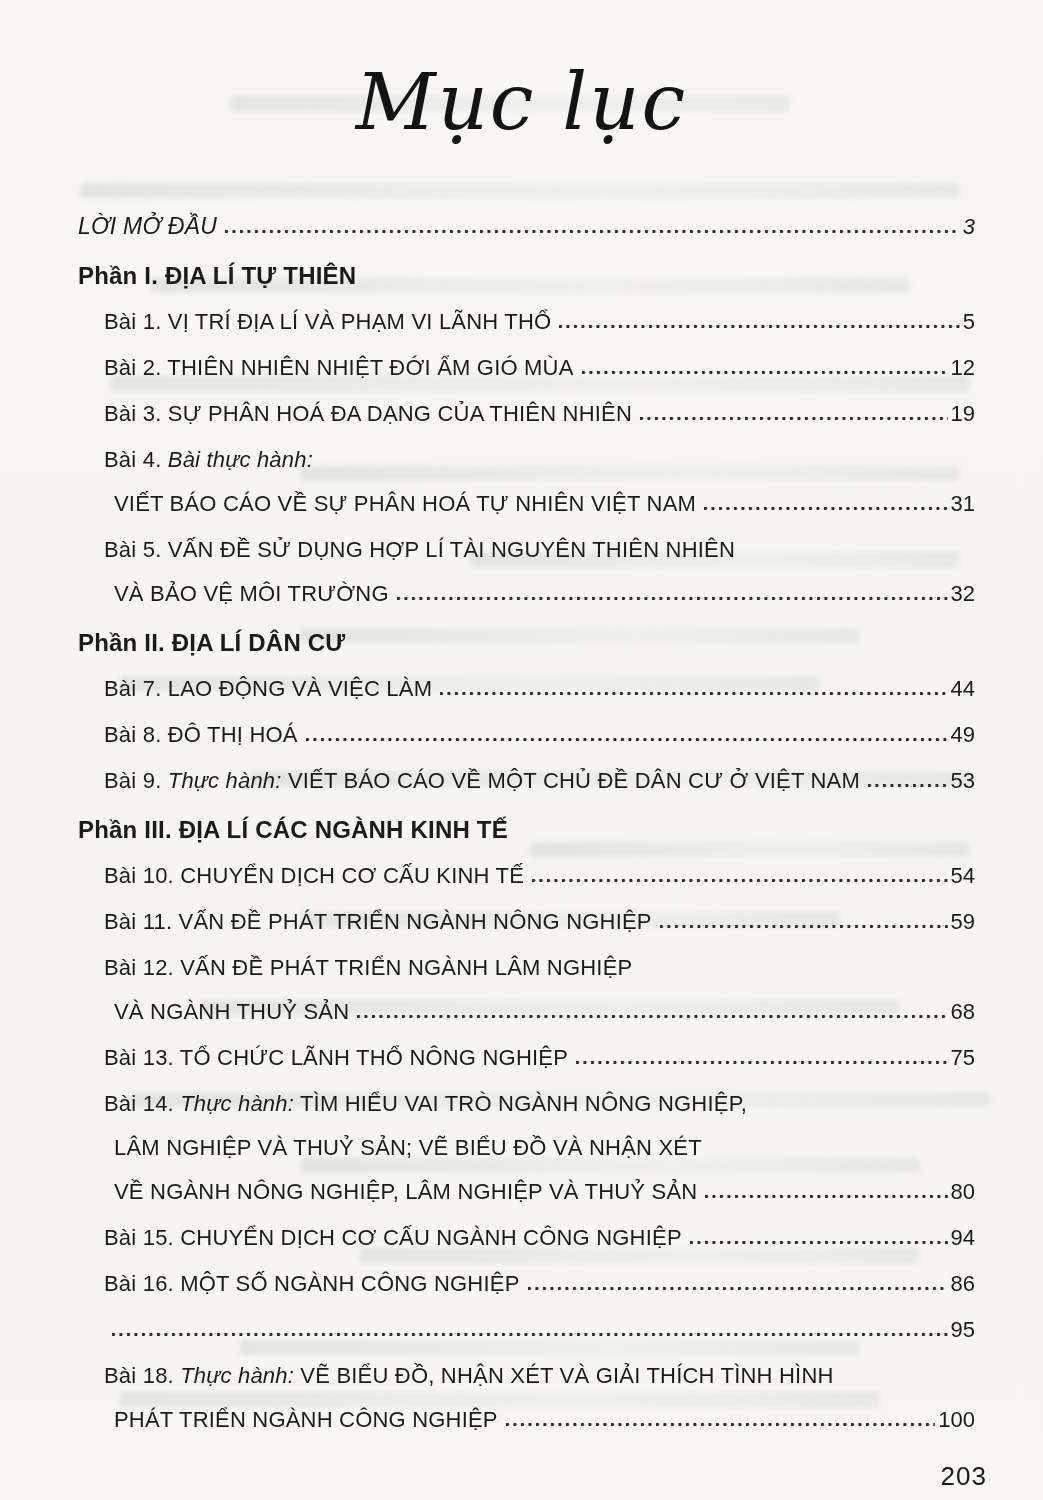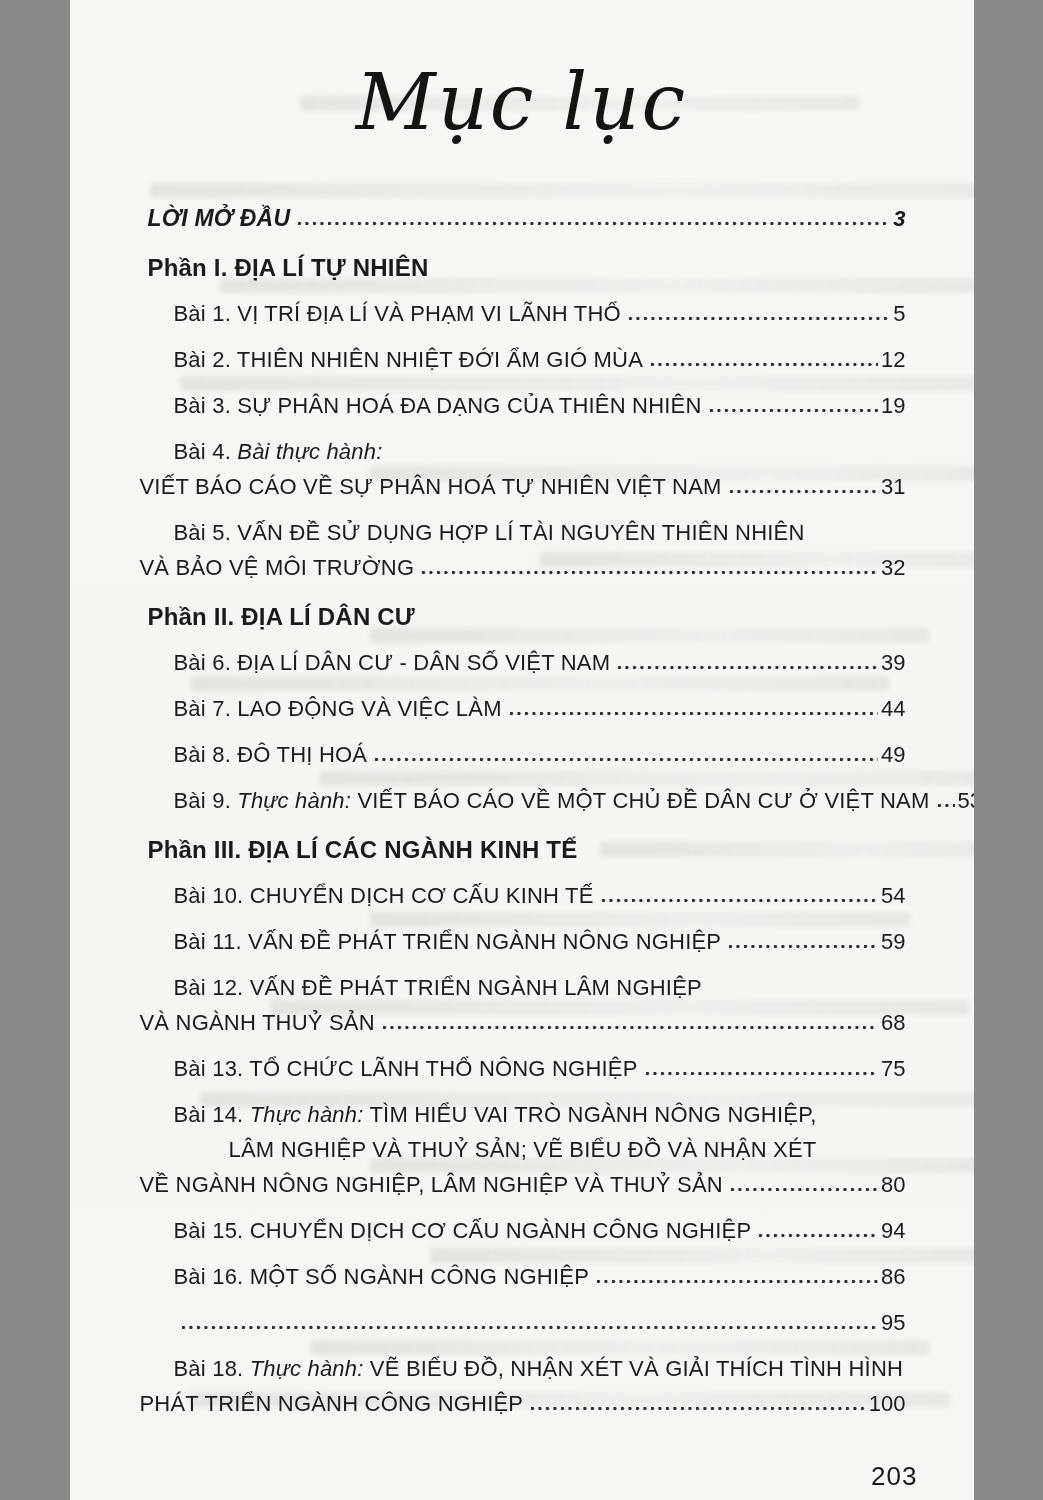--- a/index.html
+++ b/index.html
@@ -1,18 +1,18 @@
 <!DOCTYPE html>
 <html><head>
 <meta charset="utf-8">
 <style>
   html, body { margin: 0; padding: 0; background: #888; }
   .page {
     position: relative;
-    width: 904px;
+    width: 1043px;
     height: 1500px;
     margin: 0 auto;
     background: linear-gradient(180deg, #f8f7f4 0%, #f6f5f2 55%, #f7f6f3 100%);
     overflow: hidden;
     font-family: "Liberation Sans", sans-serif;
     color: #1b1b1b;
   }
   
   .ghost {
     position: absolute;
@@ -45,39 +45,38 @@
   }
   .row {
     display: flex;
     align-items: baseline;
     line-height: 22px;
     font-size: 22px;
     margin-top: 24px;
     padding-left: 104px;
     padding-right: 68px;
   }
-  .row:first-child { margin-top: 4px; font-weight: bold; }
+  .row:first-child { margin-top: 12px; }
   .row .t { white-space: nowrap; flex: 0 0 auto; letter-spacing: 0.2px; }
   .row.preface {
     padding-left: 78px;
     font-style: italic;
     font-size: 23px;
   }
   .row.heading {
     padding-left: 78px;
     margin-top: 27px;
     margin-bottom: 3px;
     font-weight: bold;
     font-size: 24px;
     letter-spacing: 0.2px;
   }
   .row.cont {
-    margin-top: 13px;
-    padding-left: 70px;
-    justify-content: center;
+    margin-top: 22px;
+    padding-left: 114px;
   }
   .row i { font-style: italic; }
   .leader {
     flex: 1 1 auto;
     align-self: flex-end;
     height: 5px;
     margin: 0 3px 4px 7px;
     background-image: radial-gradient(circle at 2.5px 2.5px, #2d2d2d 1.45px, rgba(0,0,0,0) 1.9px);
     background-size: 7.5px 5px;
     background-repeat: repeat-x;
@@ -120,21 +119,21 @@
 
   <div class="toc">
 
     <div class="row preface">
       <span class="t">LỜI MỞ ĐẦU</span>
       <span class="leader"></span>
       <span class="pg">3</span>
     </div>
 
     <div class="row heading">
-      <span class="t">Phần I. ĐỊA LÍ TỰ NHIÊN</span>
+      <span class="t">Phần I. ĐỊA LÍ TỰ THIÊN</span>
     </div>
 
     <div class="row">
       <span class="t">Bài 1. VỊ TRÍ ĐỊA LÍ VÀ PHẠM VI LÃNH THỔ</span>
       <span class="leader"></span>
       <span class="pg">5</span>
     </div>
 
     <div class="row">
       <span class="t">Bài 2. THIÊN NHIÊN NHIỆT ĐỚI ẨM GIÓ MÙA</span>
@@ -163,25 +162,20 @@
     <div class="row cont">
       <span class="t">VÀ BẢO VỆ MÔI TRƯỜNG</span>
       <span class="leader"></span>
       <span class="pg">32</span>
     </div>
 
     <div class="row heading">
       <span class="t">Phần II. ĐỊA LÍ DÂN CƯ</span>
     </div>
 
-    <div class="row">
-      <span class="t">Bài 6. ĐỊA LÍ DÂN CƯ - DÂN SỐ VIỆT NAM</span>
-      <span class="leader"></span>
-      <span class="pg">39</span>
-    </div>
 
     <div class="row">
       <span class="t">Bài 7. LAO ĐỘNG VÀ VIỆC LÀM</span>
       <span class="leader"></span>
       <span class="pg">44</span>
     </div>
 
     <div class="row">
       <span class="t">Bài 8. ĐÔ THỊ HOÁ</span>
       <span class="leader"></span>

